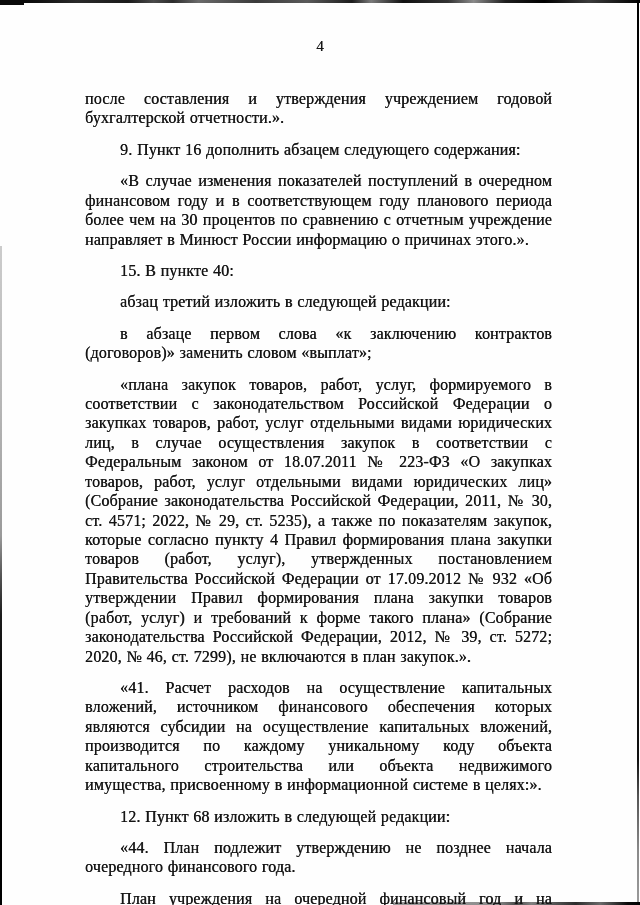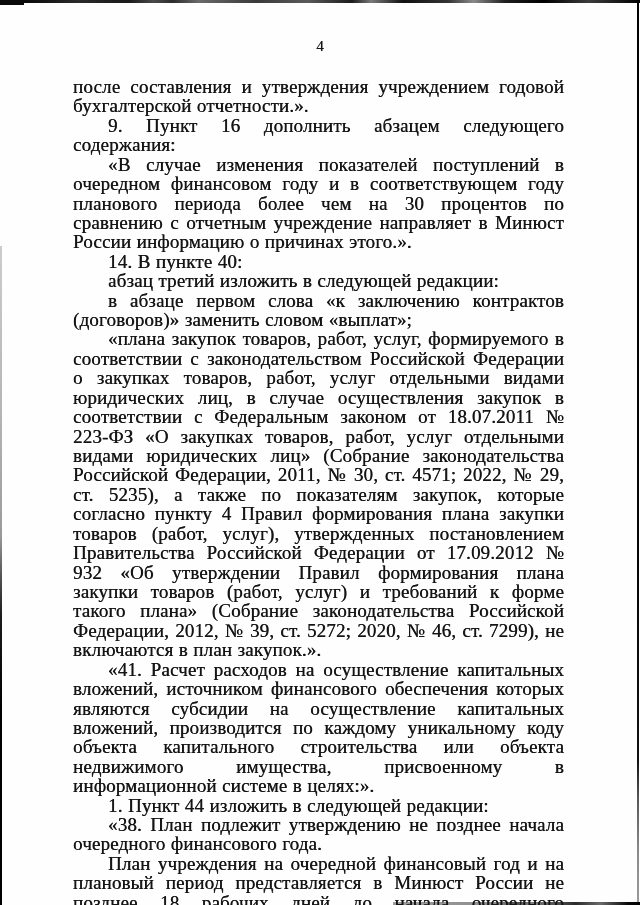--- a/index.html
+++ b/index.html
@@ -69,22 +69,22 @@
     text-shadow: 0.3px 0 0 rgba(21,21,21,0.85);
   }
   
   .doc-body {
     position: absolute;
     left: 73px; top: 77px;
     width: 491px;
     color: #141414;
   }
   .doc-body p {
-    margin: 0;
-    font-size: 19px;
+    margin: 12px;
+    font-size: 16px;
     line-height: 19.42px;
     text-align: justify;
     letter-spacing: 0.15px;
     word-spacing: 0.5px;
     text-shadow: 0.33px 0 0 rgba(20,20,20,0.88);
   }
   .doc-body p.indent {
     text-indent: 35px;
   }
 </style>
@@ -98,23 +98,23 @@
   <div class="scan-left"></div>
   <div class="scan-right"></div>
   <div class="scan-bottom"></div>
 
   <div class="page-number">4</div>
 
   <div class="doc-body">
     <p class="para">после составления и утверждения учреждением годовой бухгалтерской отчетности.».</p>
     <p class="para indent">9. Пункт 16 дополнить абзацем следующего содержания:</p>
     <p class="para indent">«В случае изменения показателей поступлений в очередном финансовом году и в соответствующем году планового периода более чем на 30 процентов по сравнению с отчетным учреждение направляет в Минюст России информацию о причинах этого.».</p>
-    <p class="para indent">14. В пункте 40:</p>
+    <p class="para indent">15. В пункте 40:</p>
     <p class="para indent">абзац третий изложить в следующей редакции:</p>
     <p class="para indent">в абзаце первом слова «к заключению контрактов (договоров)» заменить словом «выплат»;</p>
     <p class="para indent">«плана закупок товаров, работ, услуг, формируемого в соответствии с законодательством Российской Федерации о закупках товаров, работ, услуг отдельными видами юридических лиц, в случае осуществления закупок в соответствии с Федеральным законом от 18.07.2011 № 223-ФЗ «О закупках товаров, работ, услуг отдельными видами юридических лиц» (Собрание законодательства Российской Федерации, 2011, № 30, ст. 4571; 2022, № 29, ст. 5235), а также по показателям закупок, которые согласно пункту 4 Правил формирования плана закупки товаров (работ, услуг), утвержденных постановлением Правительства Российской Федерации от 17.09.2012 № 932 «Об утверждении Правил формирования плана закупки товаров (работ, услуг) и требований к форме такого плана» (Собрание законодательства Российской Федерации, 2012, № 39, ст. 5272; 2020, № 46, ст. 7299), не включаются в план закупок.».</p>
     <p class="para indent">«41. Расчет расходов на осуществление капитальных вложений, источником финансового обеспечения которых являются субсидии на осуществление капитальных вложений, производится по каждому уникальному коду объекта капитального строительства или объекта недвижимого имущества, присвоенному в информационной системе в целях:».</p>
-    <p class="para indent">1. Пункт 44 изложить в следующей редакции:</p>
-    <p class="para indent">«38. План подлежит утверждению не позднее начала очередного финансового года.</p>
+    <p class="para indent">12. Пункт 68 изложить в следующей редакции:</p>
+    <p class="para indent">«44. План подлежит утверждению не позднее начала очередного финансового года.</p>
     <p class="para indent">План учреждения на очередной финансовый год и на плановый период представляется в Минюст России не позднее 18 рабочих дней до начала очередного финансового года в системе «Электронный бюджет» с учетом решений о выделении субсидий на выполнение государственного</p>
   </div>
 
 </div>
 
 </body></html>

